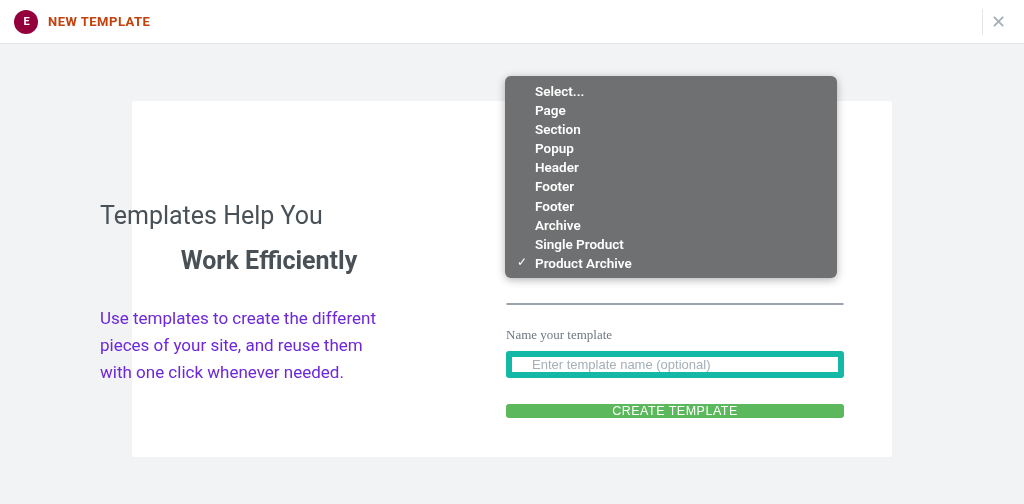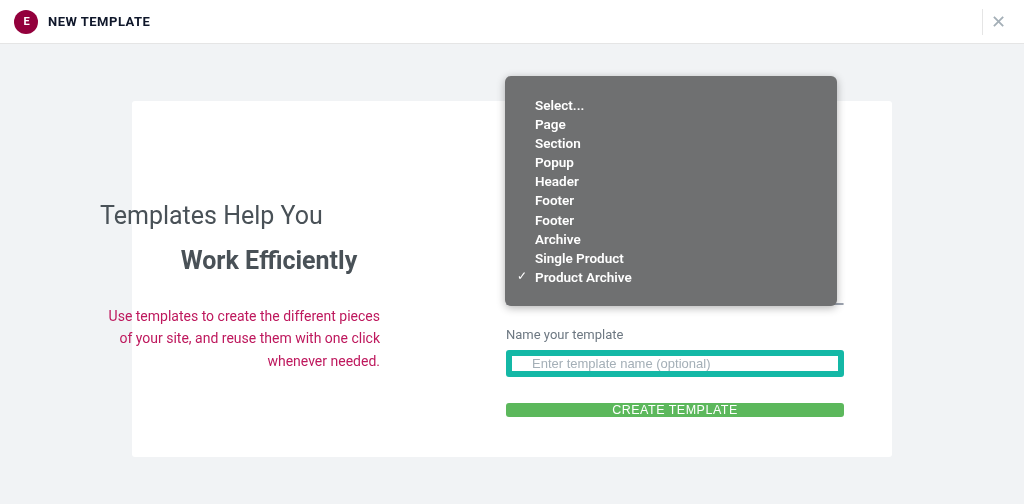--- a/index.html
+++ b/index.html
@@ -37,21 +37,21 @@
       align-items: center;
       justify-content: center;
       color: #fff;
       font-size: 11px;
       font-weight: bold;
       letter-spacing: -1px;
     }
     .header-title {
       font-size: 13px;
       font-weight: 700;
-      color: #0f172a;
+      color: #c2410c;
       letter-spacing: 0.5px;
     }
     .close-btn {
       color: #a4afb7;
       font-size: 18px;
       cursor: pointer;
       padding: 4px 8px;
       border-left: 1px solid #e5e5e5;
       margin-right: -4px;
       height: 26px;
@@ -88,43 +88,43 @@
       margin-bottom: 16px;
     }
     .heading-line2 {
       font-size: 25px;
       font-weight: 700;
       color: #495157;
       margin-bottom: 30px;
       text-align: center;
     }
     .description {
-      font-size: 14px;
-      color: #be185d;
+      font-size: 17px;
+      color: #6d28d9;
       line-height: 1.6;
       max-width: 280px;
-      text-align: right;
     }
     .right-panel {
       flex: 1;
       padding: 80px 48px 40px 36px;
       display: flex;
       flex-direction: column;
     }
     .select-outline {
       border: 1px solid #9ca3af;
       border-radius: 4px;
       height: 38px;
       margin-top: 122px;
       margin-bottom: 22px;
     }
     .field-label {
       font-size: 13px;
       color: #6d7882;
       margin-bottom: 8px;
+      font-family: Liberation Serif, serif;
     }
     .template-name-input {
       width: 100%;
       height: 40px;
       border: 6px solid #14b8a6;
       border-radius: 3px;
       padding: 0 20px;
       font-size: 13px;
       color: #333;
       outline: none;
@@ -146,21 +146,21 @@
       cursor: pointer;
       text-align: center;
     }
     .dropdown-overlay {
       position: absolute;
       top: 32px;
       left: 505px;
       width: 332px;
       background: #6f7071;
       border-radius: 6px;
-      padding: 19px 0;
+      padding: 5px 0;
       box-shadow: 0 2px 8px rgba(0,0,0,0.3);
     }
     .dropdown-option {
       padding: 1.5px 16px 1.5px 30px;
       color: #fff;
       font-size: 13.5px;
       font-weight: 600;
       cursor: pointer;
       position: relative;
       line-height: 1.2;

